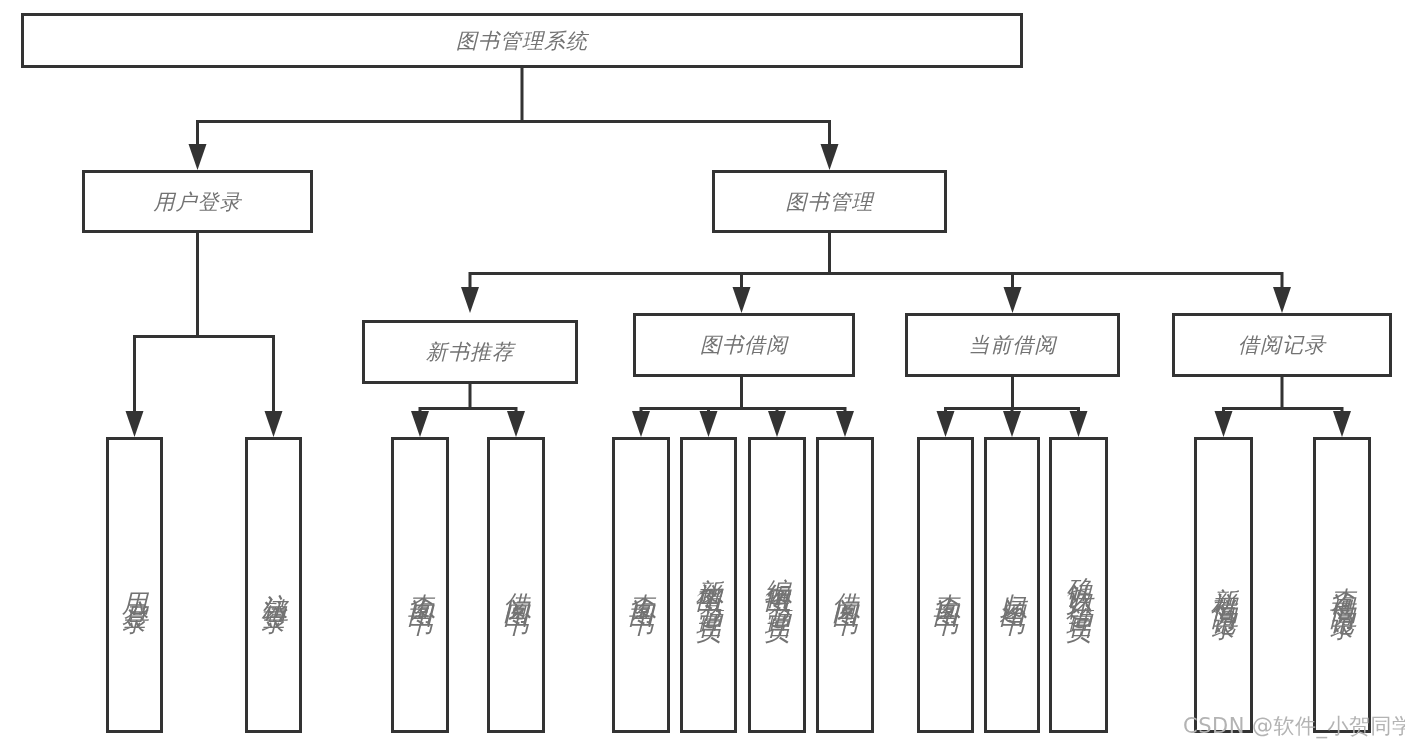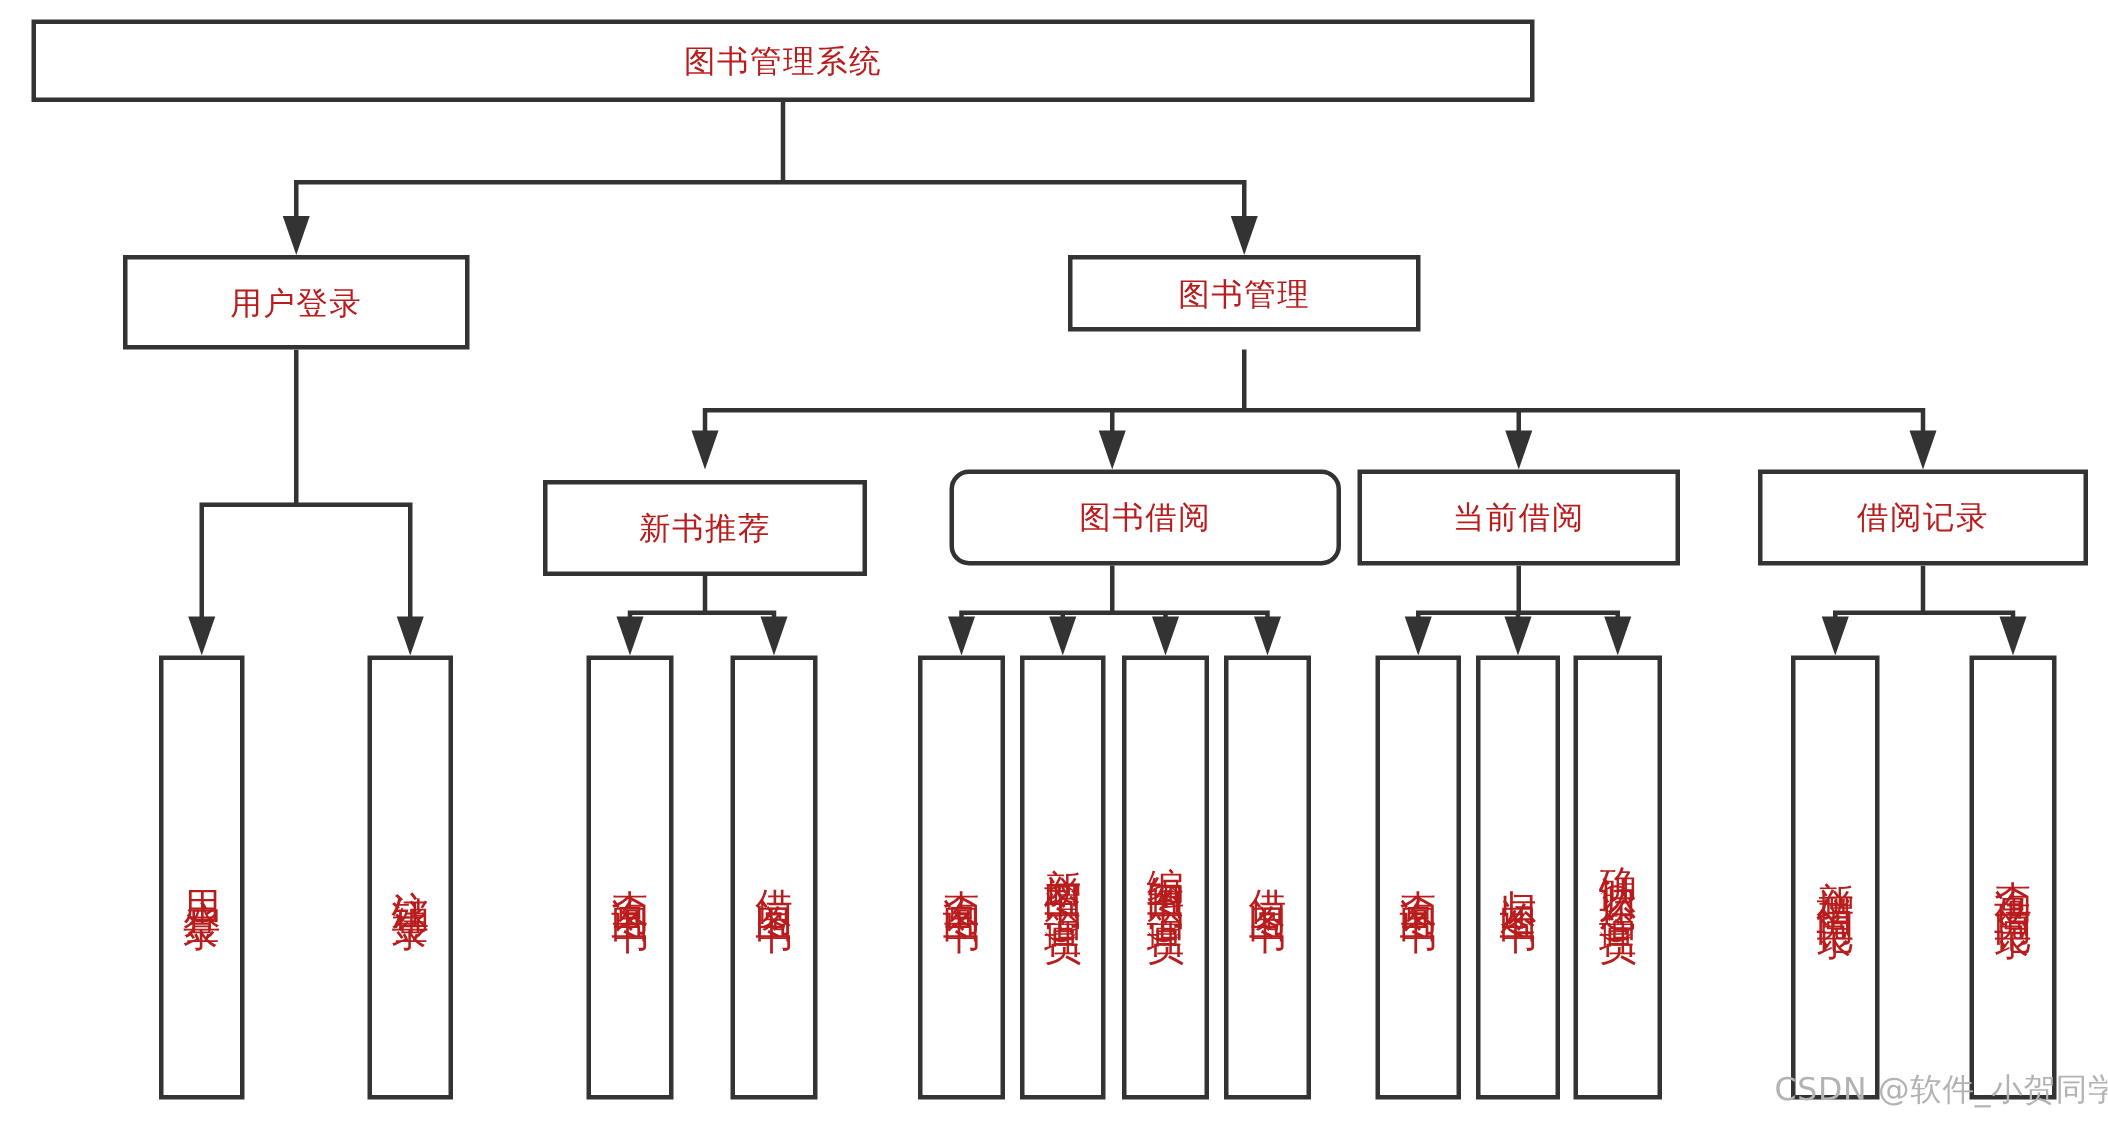--- a/index.html
+++ b/index.html
@@ -19,27 +19,28 @@
     position: absolute;
     left: 0; top: 0;
     width: 1405px;
     height: 747px;
   }
   .node {
     position: absolute;
     box-sizing: border-box;
     border: 3px solid #333333;
     background: #ffffff;
-    color: #b91c1c;
+    color: #737373;
     display: flex;
     align-items: center;
     justify-content: center;
     font-size: 21px;
     letter-spacing: 1px;
     white-space: nowrap;
+    font-style: italic;
   }
   .leaf {
     writing-mode: vertical-rl;
     text-orientation: mixed;
     font-size: 25px;
     letter-spacing: 6px;
     white-space: normal;
     line-height: 1;
   }
   .watermark {
@@ -101,24 +102,24 @@
       <polygon points="1078.5,437 1069.5,411 1087.5,411"></polygon>
 
       <polygon points="1223.5,437 1214.5,411 1232.5,411"></polygon>
       <polygon points="1342,437 1333,411 1351,411"></polygon>
     </g>
   </svg>
 
   <div class="node" style="left:21px; top:13px; width:1002px; height:55px;">图书管理系统</div>
 
   <div class="node" style="left:82px; top:170px; width:231px; height:63px;">用户登录</div>
-  <div class="node" style="left:712px; top:170px; width:235px; height:51px;">图书管理</div>
+  <div class="node" style="left:712px; top:170px; width:235px; height:63px;">图书管理</div>
 
   <div class="node" style="left:362px; top:320px; width:216px; height:64px;">新书推荐</div>
-  <div class="node" style="left:633px; top:313px; width:261px; height:64px;border-radius:13px;">图书借阅</div>
+  <div class="node" style="left:633px; top:313px; width:222px; height:64px;">图书借阅</div>
   <div class="node" style="left:1172px; top:313px; width:220px; height:64px;">借阅记录</div>
   <div class="node" style="left:905px; top:313px; width:215px; height:64px;">当前借阅</div>
 
   <div class="node leaf" style="left:106px; top:437px; width:57px; height:296px;">用户登录</div>
   <div class="node leaf" style="left:245px; top:437px; width:57px; height:296px;">注销登录</div>
 
   <div class="node leaf" style="left:391px; top:437px; width:58px; height:296px;">查询图书</div>
   <div class="node leaf" style="left:487px; top:437px; width:58px; height:296px;">借阅图书</div>
 
   <div class="node leaf" style="left:612px; top:437px; width:58px; height:296px;">查询图书</div>

